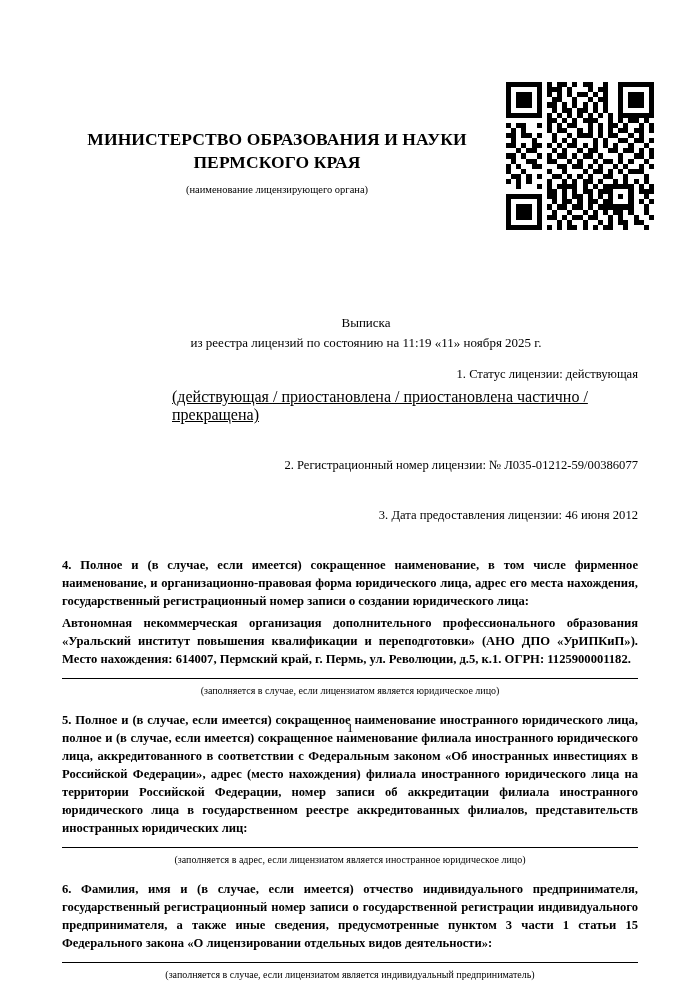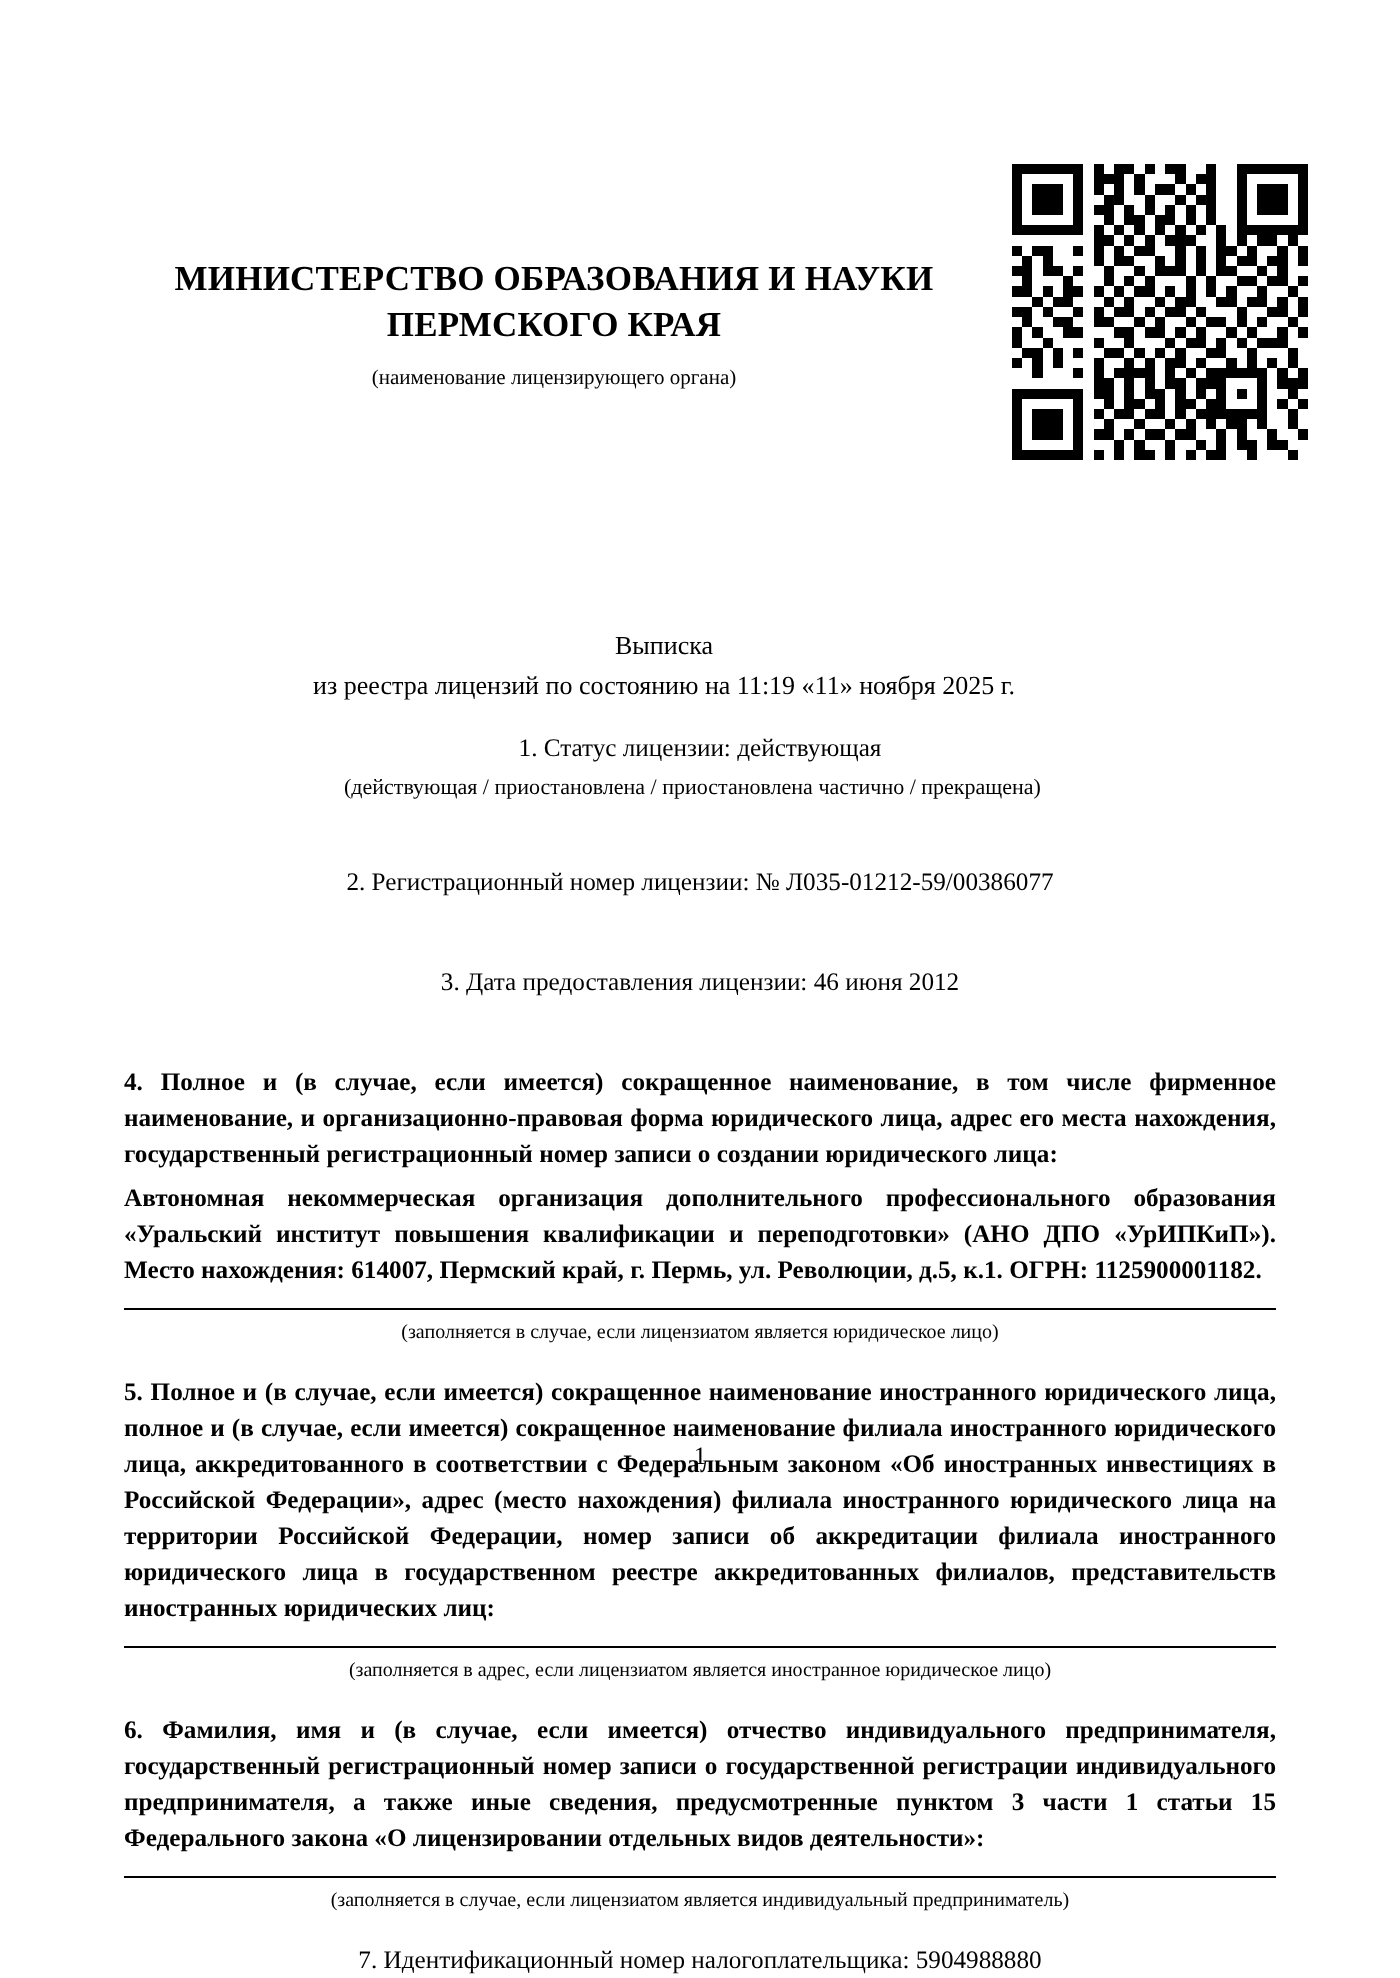--- a/index.html
+++ b/index.html
@@ -47,53 +47,54 @@
   }
   .org-sub {
     margin-top: 9px;
     font-size: 10.5px;
     line-height: 1.2;
   }
 
   .doc-title {
     position: absolute;
     top: 313px;
-    left: 44px;
+    left: 78px;
     width: 576px;
     text-align: center;
     font-size: 13px;
     line-height: 1.55;
   }
 
   .content {
     position: absolute;
     top: 365px;
     left: 62px;
     width: 576px;
   }
   .item {
     font-size: 12.6px;
     line-height: 1.43;
     text-align: justify;
     margin: 0 0 4px 0;
   }
-  .item.first-line { text-align: center; }
+  .item.first-line { text-align: right; }
   .gap-18 { margin-top: 32px; }
   .gap-14 { margin-top: 14px; }
   .note {
     font-size: 10px;
     text-align: center;
     line-height: 1.3;
     margin: 5px 0 0 0;
   }
   .note-indent {
     text-align: left;
     padding-left: 110px;
-    font-size: 11px;
+    font-size: 16px;
     margin-top: 5px;
+    text-decoration: underline;
   }
   .rule {
     border: 0;
     border-top: 1px solid #000;
     margin: 10px 0 0 0;
     height: 0;
   }
   .para-justify { text-align: justify; font-weight: bold; }
   .page-num {
     position: absolute;

